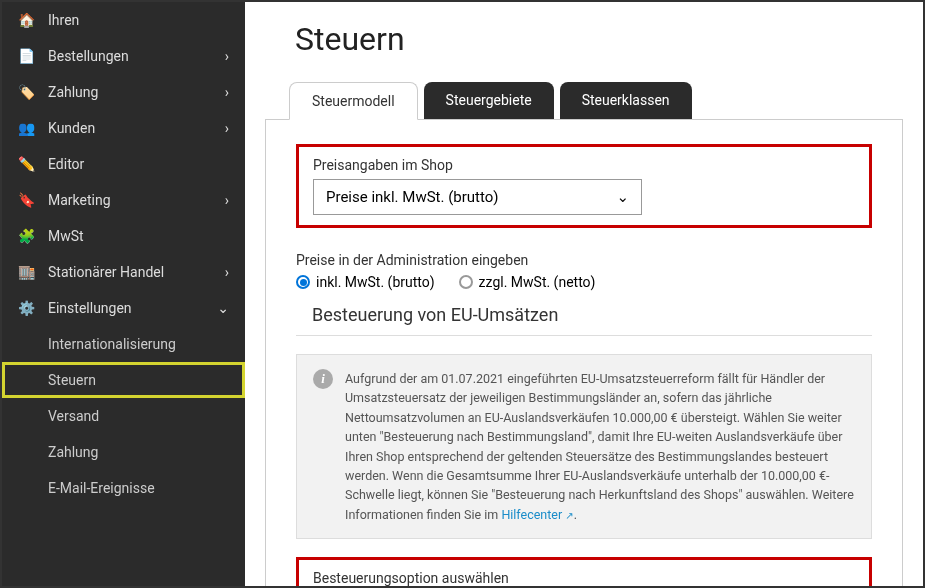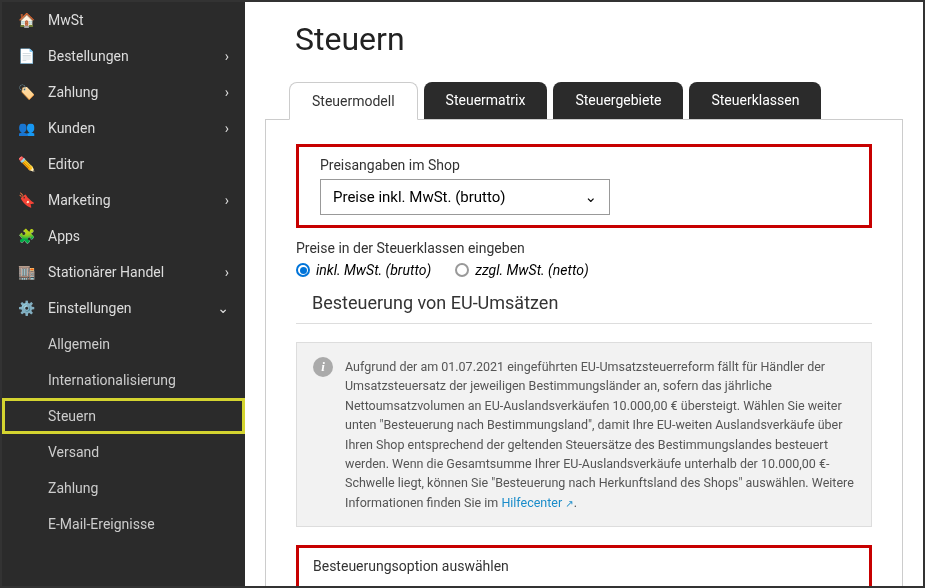--- a/index.html
+++ b/index.html
@@ -85,51 +85,50 @@
       z-index: 2;
     }
     .tab-content {
       border: 1px solid #ccc;
       padding: 24px 30px;
       margin-top: -1px;
       position: relative;
     }
     .highlight-box {
       border: 3px solid #c70000;
-      padding: 10px 21px;
-      margin-bottom: 12px;
+      padding: 10px 14px;
+      margin-bottom: 24px;
     }
     .field-label {
       font-size: 14px;
       color: #333;
       margin-bottom: 6px;
     }
     .select-field {
       display: flex;
       align-items: center;
       justify-content: space-between;
       border: 1px solid #999;
       padding: 8px 12px;
       font-size: 15px;
       background: #fff;
       cursor: pointer;
-      width: 290px;
+      width: 329px;
     }
     .radio-group {
       display: flex;
       gap: 24px;
       margin-top: 6px;
     }
     .radio-option {
       display: flex;
       align-items: center;
       gap: 6px;
       font-size: 14px;
       cursor: pointer;
-      font-style: italic;
     }
     .radio {
       width: 14px;
       height: 14px;
       border: 2px solid #999;
       border-radius: 50%;
       display: inline-flex;
       align-items: center;
       justify-content: center;
     }
@@ -192,21 +191,21 @@
       padding: 10px 14px;
       margin-top: 18px;
     }
   </style>
 </head>
 <body>
 
 <div class="sidebar">
   <div class="nav-item">
     <span class="nav-icon">🏠</span>
-    <span>MwSt</span>
+    <span>Ihren</span>
   </div>
   <div class="nav-item">
     <span class="nav-icon">📄</span>
     <span>Bestellungen</span>
     <span class="nav-chevron">›</span>
   </div>
   <div class="nav-item">
     <span class="nav-icon">🏷️</span>
     <span>Zahlung</span>
     <span class="nav-chevron">›</span>
@@ -220,63 +219,61 @@
     <span class="nav-icon">✏️</span>
     <span>Editor</span>
   </div>
   <div class="nav-item">
     <span class="nav-icon">🔖</span>
     <span>Marketing</span>
     <span class="nav-chevron">›</span>
   </div>
   <div class="nav-item">
     <span class="nav-icon">🧩</span>
-    <span>Apps</span>
+    <span>MwSt</span>
   </div>
   <div class="nav-item">
     <span class="nav-icon">🏬</span>
     <span>Stationärer Handel</span>
     <span class="nav-chevron">›</span>
   </div>
   <div class="nav-item">
     <span class="nav-icon">⚙️</span>
     <span>Einstellungen</span>
     <span class="nav-chevron">⌄</span>
   </div>
 
-  <div class="sub-item">Allgemein</div>
   <div class="sub-item">Internationalisierung</div>
   <div class="sub-item highlighted">Steuern</div>
   <div class="sub-item">Versand</div>
   <div class="sub-item">Zahlung</div>
   <div class="sub-item">E-Mail-Ereignisse</div>
 </div>
 
 <div class="main">
   <h1 class="page-title">Steuern</h1>
 
   <div class="tabs">
     <div class="tab active">Steuermodell</div>
-    <div class="tab">Steuermatrix</div>
     <div class="tab">Steuergebiete</div>
     <div class="tab">Steuerklassen</div>
   </div>
 
   <div class="tab-content">
 
     <div class="highlight-box">
       <div class="field-label">Preisangaben im Shop</div>
       <div class="select-field">
         <span>Preise inkl. MwSt. (brutto)</span>
         <span>⌄</span>
       </div>
     </div>
 
     <div class="section">
-      <div class="field-label">Preise in der Steuerklassen eingeben</div>
+      <div class="field-label">Preise in der Administration eingeben</div>
       <div class="radio-group">
         <label class="radio-option">
           <span class="radio checked"></span>
           <span>inkl. MwSt. (brutto)</span>
         </label>
         <label class="radio-option">
           <span class="radio"></span>
           <span>zzgl. MwSt. (netto)</span>
         </label>
       </div>

